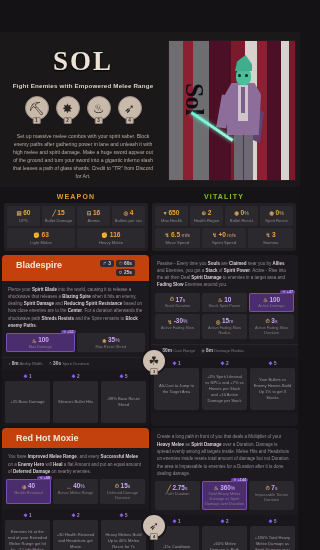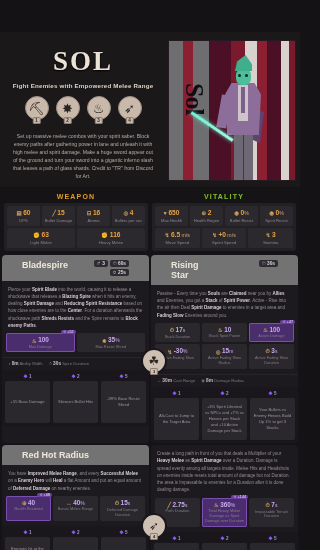--- a/index.html
+++ b/index.html
@@ -93,21 +93,21 @@
   .v-band .stat-v { color: #e9a13b; }
   .stat-l { font-size: 4.2px; color: #8d8489; margin-top: 1.5px; white-space: nowrap; }
   .sico { display: inline-block; margin-right: 1.5px; font-size: 5.5px; color: #caa05f; vertical-align: middle; }
 
   
   .ab-grid { display: flex; flex-wrap: wrap; padding: 2px 2px; gap: 2px; }
   .ab-card {
     position: relative; width: calc(50% - 1px);
     background: #1d1a1f; border-radius: 4px; overflow: hidden;
   }
-  .ab-head { background: #737373; padding: 5px 20px; display: flex; align-items: flex-start; }
+  .ab-head { background: #c2410c; padding: 5px 14px; display: flex; align-items: flex-start; }
   .ab-name { font-size: 9px; font-weight: 700; color: #efe7da; line-height: 1.12; flex: 1;
     font-family: "Liberation Sans", sans-serif; }
   .ab-chips { display: flex; flex-direction: column; align-items: flex-end; gap: 2px; }
   .chiprow { display: flex; gap: 2px; }
   .chip { background: #2e2b31; border-radius: 2px; padding: 1px 3px; font-size: 4.8px;
     color: #b6aeb5; white-space: nowrap; }
   .chip b { color: #d9d1d8; font-weight: 700; }
   .ab-desc { font-size: 4.5px; line-height: 1.62; color: #948b94; padding: 5px 6px 4px; }
   .ab-desc b { color: #d7cdd6; font-weight: 700; }
   .ab-stats { padding: 0 4px 3px; }
@@ -320,28 +320,20 @@
               <div class="upg-box">Silences Bullet Hits</div>
             </div>
             <div class="upg">
               <div class="upg-tier"><span class="gem">❖</span> 5</div>
               <div class="upg-box">-99% Base Resist Shred</div>
             </div>
           </div>
         </div>
       </div>
       <div class="ab-card">
-        <div class="ab-head">
-          <div class="ab-name">Rising<br>Star</div>
-          <div class="ab-chips">
-            <div class="chiprow">
-              <div class="chip"><span>⏱</span> <b>30s</b></div>
-            </div>
-          </div>
-        </div>
         <div class="ab-desc">Passive - Every time you <b>Souls</b> are <b>Claimed</b> near you by <b>Allies</b> and Enemies, you got a <b>Stack</b> of <b>Spirit Power</b>. Active - Rise into the air then Deal <b>Spirit Damage</b> to enemies in a target area and <b>Fading Slow</b> Enemies around you.</div>
         <div class="ab-stats">
           <div class="astrow">
             <div class="ast">
               <div class="ast-v"><span class="sico">⏱</span>17<span class="unit">s</span></div>
               <div class="ast-l">Stack Duration</div>
             </div>
             <div class="ast">
               <div class="ast-v"><span class="sico">♨</span>10<span class="unit"></span></div>
               <div class="ast-l">Stack Spirit Power</div>
@@ -383,21 +375,21 @@
             </div>
             <div class="upg">
               <div class="upg-tier"><span class="gem">❖</span> 5</div>
               <div class="upg-box">Your Bullets vs Enemy Heroes Build Up 1% to get 3 Stacks</div>
             </div>
           </div>
         </div>
       </div>
       <div class="ab-card">
         <div class="ab-head">
-          <div class="ab-name">Red Hot Radius</div>
+          <div class="ab-name">Red Hot Moxie</div>
           <div class="ab-chips"></div>
         </div>
         <div class="ab-desc">You have <b>Improved Melee Range</b>, and every <b>Successful Melee</b> on a <b>Enemy Hero</b> will <b>Heal</b> a flat Amount and put an equal amount of <b>Deferred Damage</b> on nearby enemies.</div>
         <div class="ab-stats">
           <div class="astrow">
             <div class="ast hl">
               <span class="pip">☆ +68</span>
               <div class="ast-v"><span class="sico">⊕</span>40<span class="unit"></span></div>
               <div class="ast-l">Health Restored</div>
             </div>

